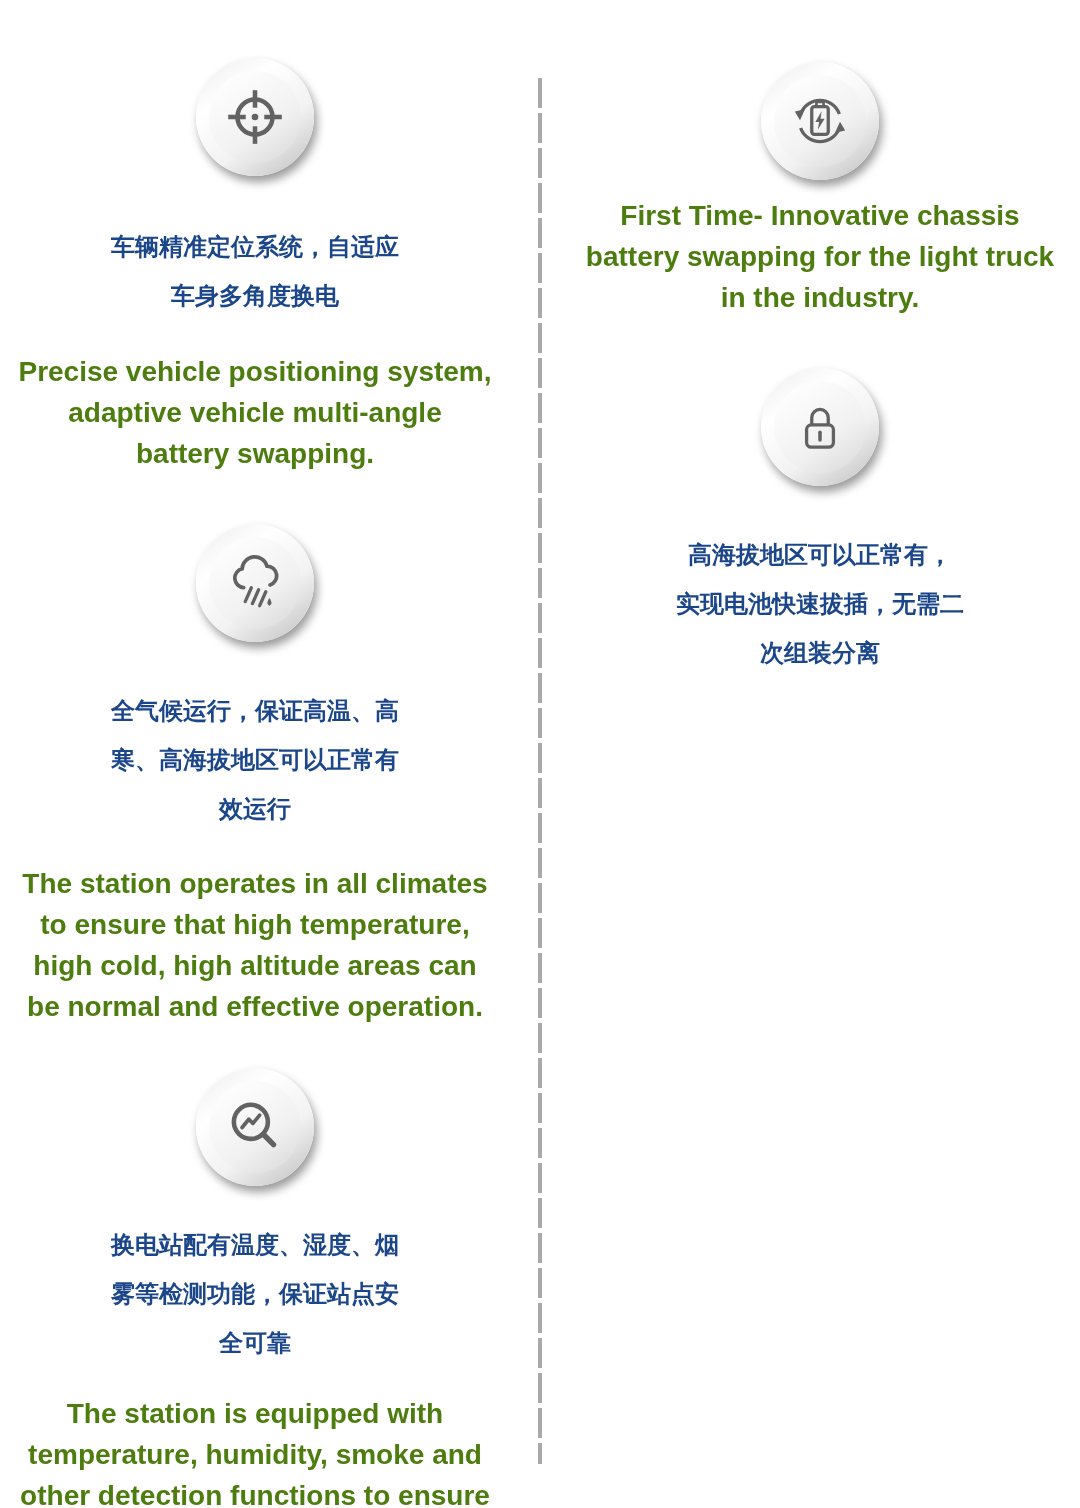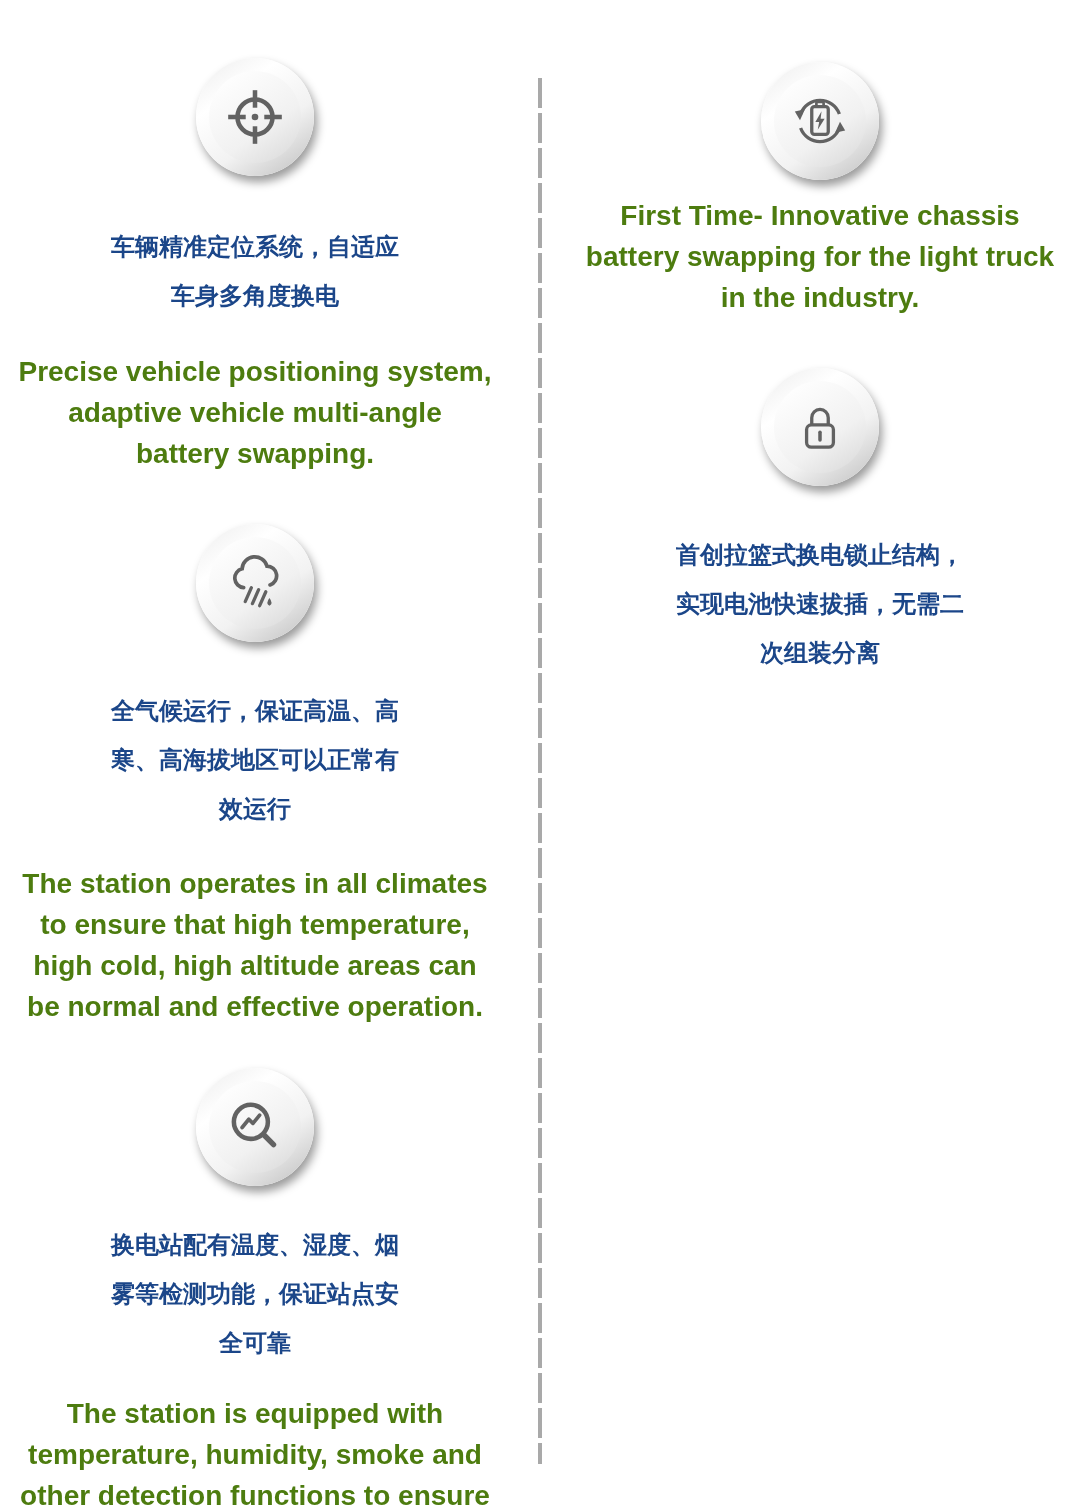--- a/index.html
+++ b/index.html
@@ -158,20 +158,20 @@
     <section class="feature f2">
       <div class="icon-circle">
         <div class="icon-inner">
           <svg width="66" height="66" viewBox="0 0 64 64">
             <path class="stroke" stroke-width="3.2" d="M24 30 v-7 a8 8 0 0 1 16 0 v7"></path>
             <rect class="stroke" x="19" y="30" width="26" height="21.5" rx="4.5" stroke-width="3.2"></rect>
             <line class="stroke" x1="32" y1="37" x2="32" y2="44.5" stroke-width="3.4" stroke-linecap="round"></line>
           </svg>
         </div>
       </div>
-      <h2 class="zh">首创拉篮式换电锁止结构，
+      <h2 class="zh">高海拔地区可以正常有，
 实现电池快速拔插，无需二
 次组装分离</h2>
     </section>
 
   </div>
 
 </div>
 
 </body></html>

